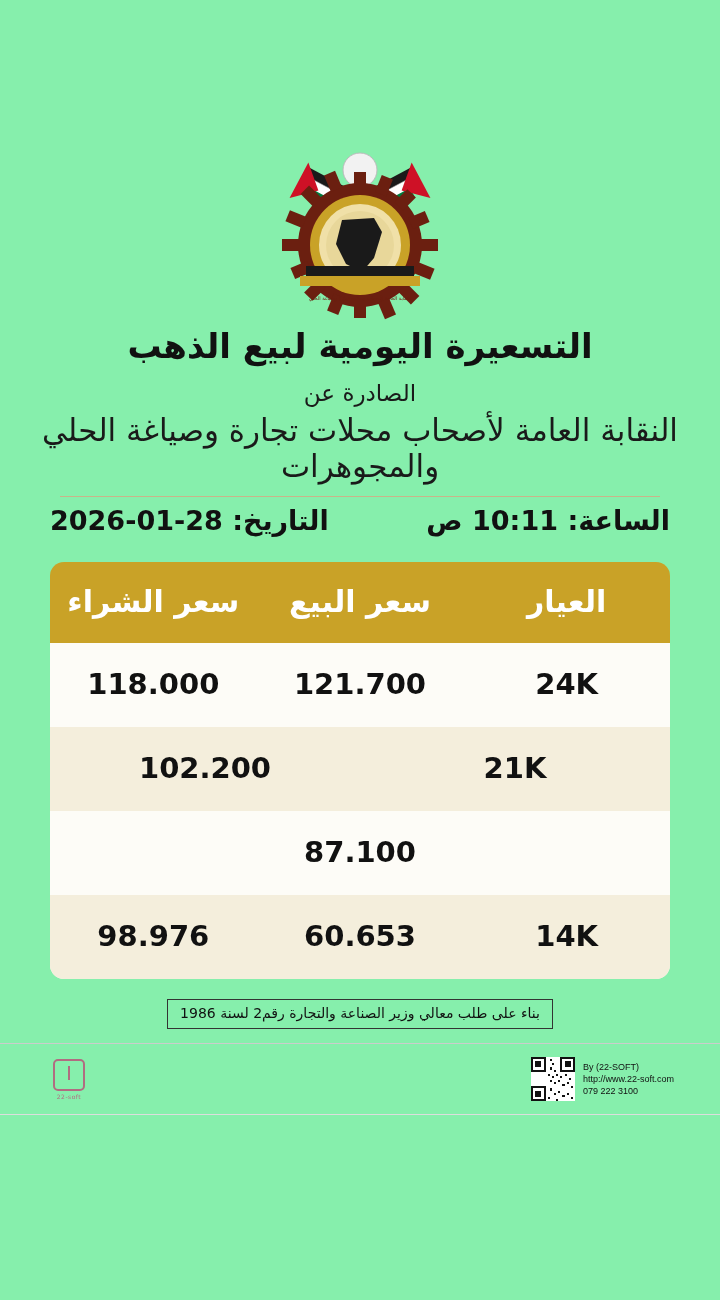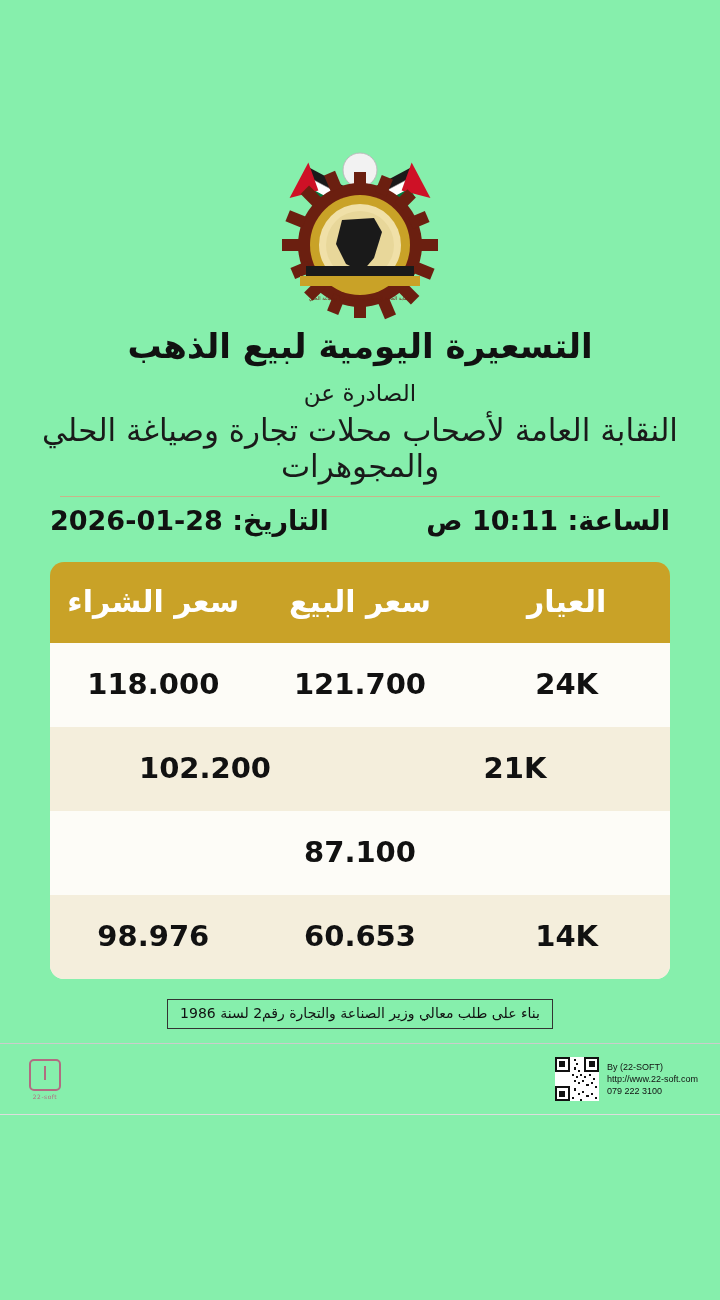--- a/index.html
+++ b/index.html
@@ -152,21 +152,21 @@
   }
 
   
   .footer {
     width: 720px;
     height: 70px;
     display: flex;
     align-items: center;
     justify-content: space-between;
     direction: ltr;
-    padding: 0 22px;
+    padding: 0 46px;
     box-sizing: border-box;
   }
   .footer-logo {
     width: 46px;
     text-align: center;
     opacity: .85;
   }
   .footer-logo-mark {
     width: 28px; height: 28px;
     margin: 0 auto;

